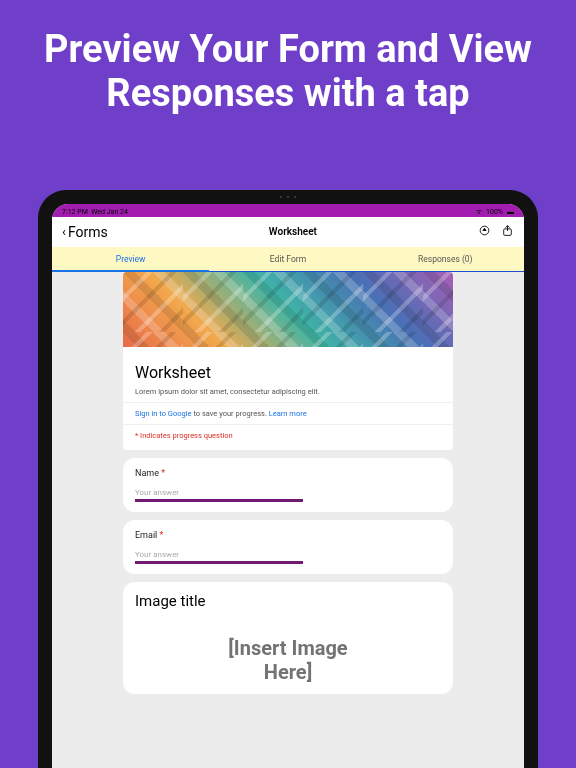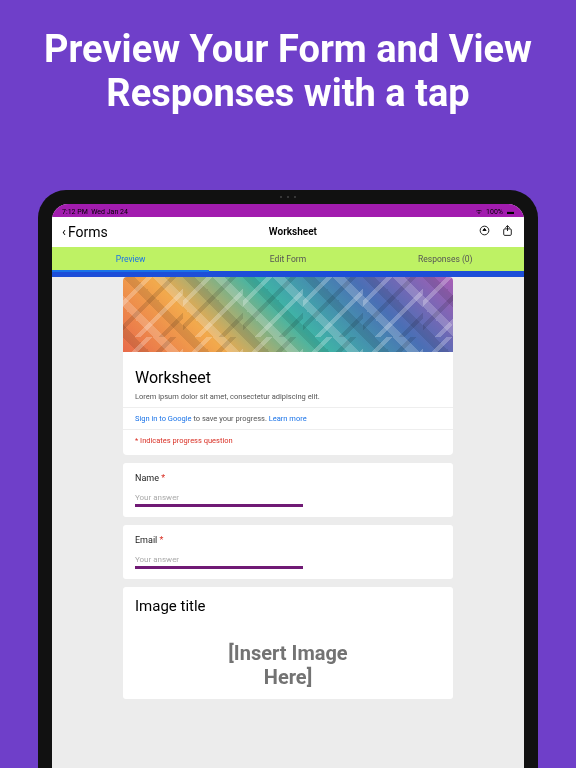--- a/index.html
+++ b/index.html
@@ -9,32 +9,32 @@
 .screen{width:100%;height:100%;background:#f3f3f3;border-radius:16px;overflow:hidden;position:relative}
 .statusbar{display:flex;justify-content:space-between;align-items:center;font-size:7px;color:#000;background:#a21caf;padding:3px 10px 1px}
 .statusbar .right span{margin-left:4px}
 .navbar{background:#fff;display:flex;align-items:center;justify-content:space-between;padding:5px 10px 6px}
 .navbar .left{display:flex;align-items:center;gap:2px}
 .chev{font-size:13px}
 .navbar .left span:last-child{font-size:14px}
 .navbar .title{font-size:10px;font-weight:600}
 .navbar .right{display:flex;gap:10px}
 .navbar svg{width:13px;height:13px}
-.tabs{background:#bef264;display:flex;border-bottom:6px solid #1d4ed8}
+.tabs{background:#fef9c3;display:flex;border-bottom:1px solid #1d4ed8}
 .tab{flex:1;text-align:center;font-size:8.5px;padding:7px 0;color:#555;position:relative}
 .tab.active{color:#1a73e8}
 .tab.active::after{content:"";position:absolute;left:0;right:0;bottom:-1px;height:2px;background:#1a73e8}
 .content{background:#ececec;padding:0 0 10px;height:calc(100% - 60px);overflow:hidden}
 .form-wrap{width:330px;margin:0 auto}
 .banner{height:75px;background:linear-gradient(45deg,#e86a4a,#f2a94c,#3fb5a6,#4a6fb5,#a85fb5);position:relative;overflow:hidden;border-radius:4px 4px 0 0}
 .banner::before{content:"";position:absolute;inset:0;background:
  linear-gradient(135deg,transparent 0 20%,rgba(255,255,255,.25) 20% 25%,transparent 25% 40%,rgba(0,0,0,.12) 40% 45%,transparent 45% 60%,rgba(255,255,255,.25) 60% 65%,transparent 65% 80%,rgba(0,0,0,.12) 80% 85%,transparent 85%),
  linear-gradient(45deg,rgba(0,0,0,.1) 0 10%,transparent 10% 25%,rgba(255,255,255,.2) 25% 35%,transparent 35% 50%,rgba(0,0,0,.1) 50% 60%,transparent 60% 75%,rgba(255,255,255,.2) 75% 85%,transparent 85%);
  background-size:60px 60px,60px 60px}
-.card{background:#fff;border-radius:3px;margin-bottom:8px;padding:10px 12px}
+.card{background:#fff;border-radius:12px;margin-bottom:8px;padding:10px 12px}
 .header-card{border-radius:0 0 4px 4px;border-top:6px solid transparent}
 .form-title{font-size:16px;font-weight:400;margin-bottom:5px}
 .form-desc{font-size:7.5px;color:#555;margin-bottom:4px}
 .divider{height:1px;background:#eee;margin:6px -12px}
 .signin{font-size:7.5px;color:#555}
 .signin a{color:#1a73e8;text-decoration:none}
 .required-note{font-size:7.5px;color:#d93025}
 .q-label{font-size:9px;color:#222;margin-bottom:10px}
 .req{color:#d93025}
 .answer{font-size:8px;color:#aaa;border-bottom:3px solid #701a75;padding-bottom:2px;width:55%}

